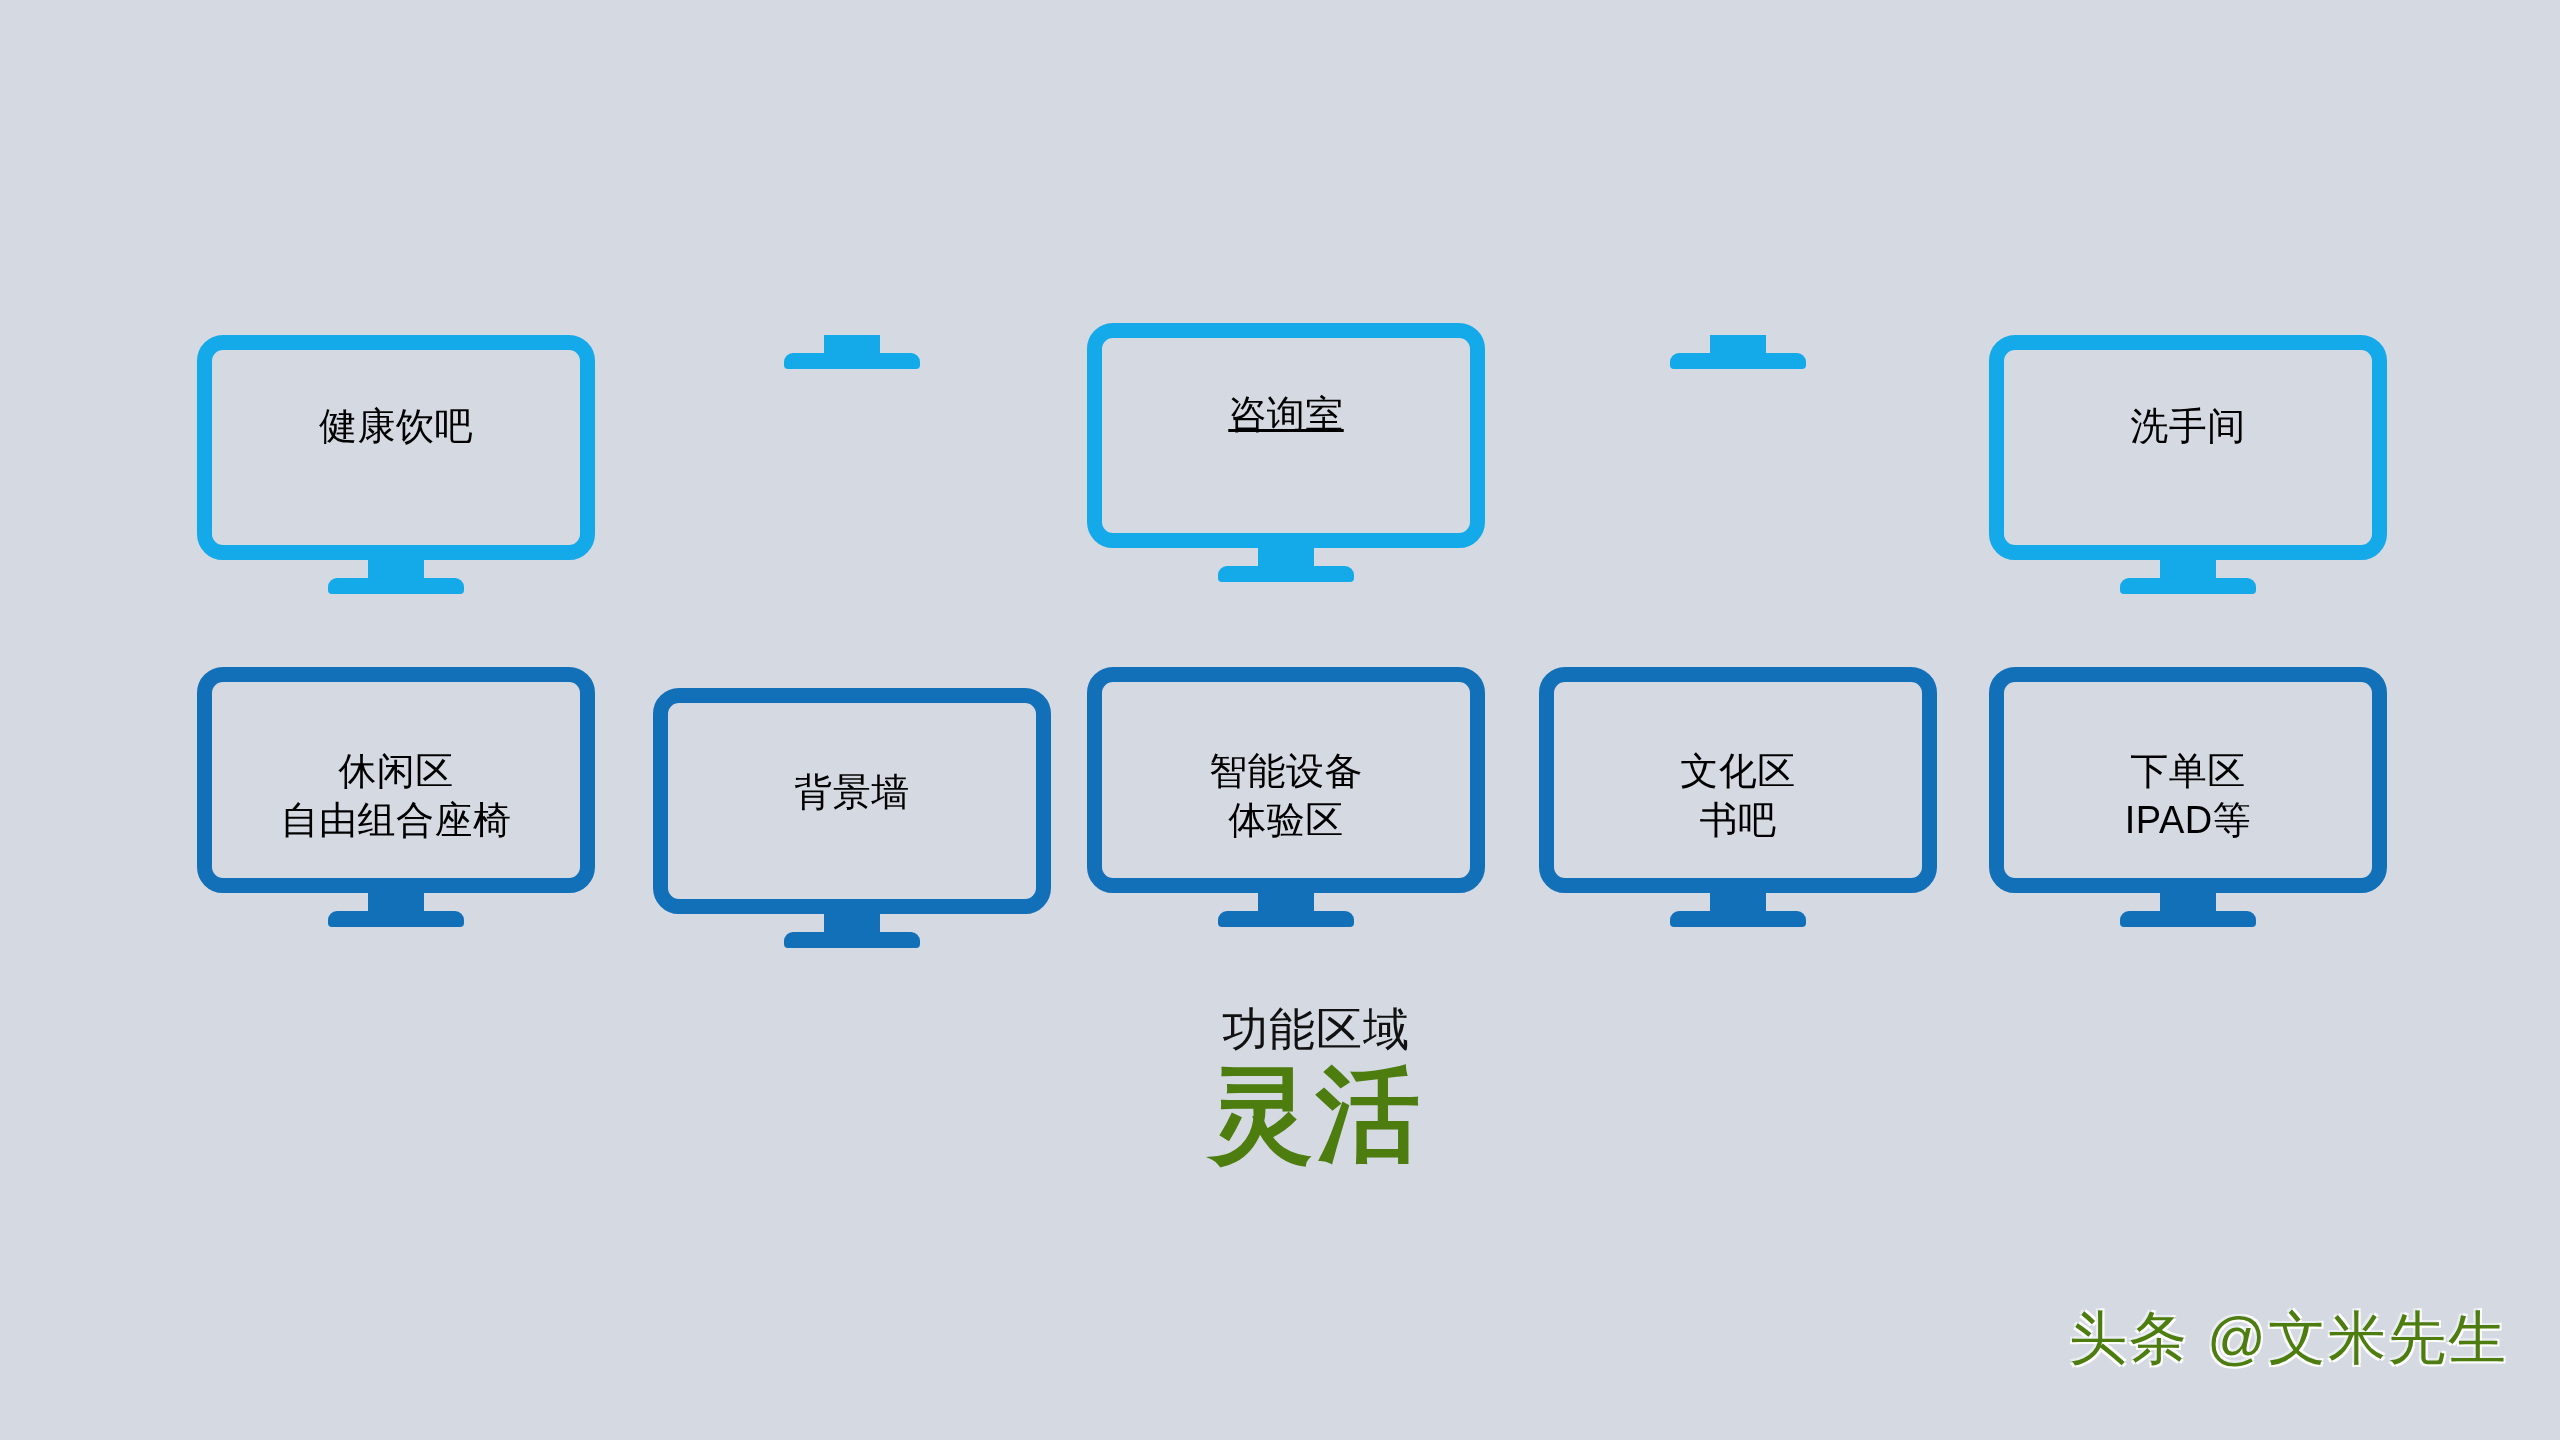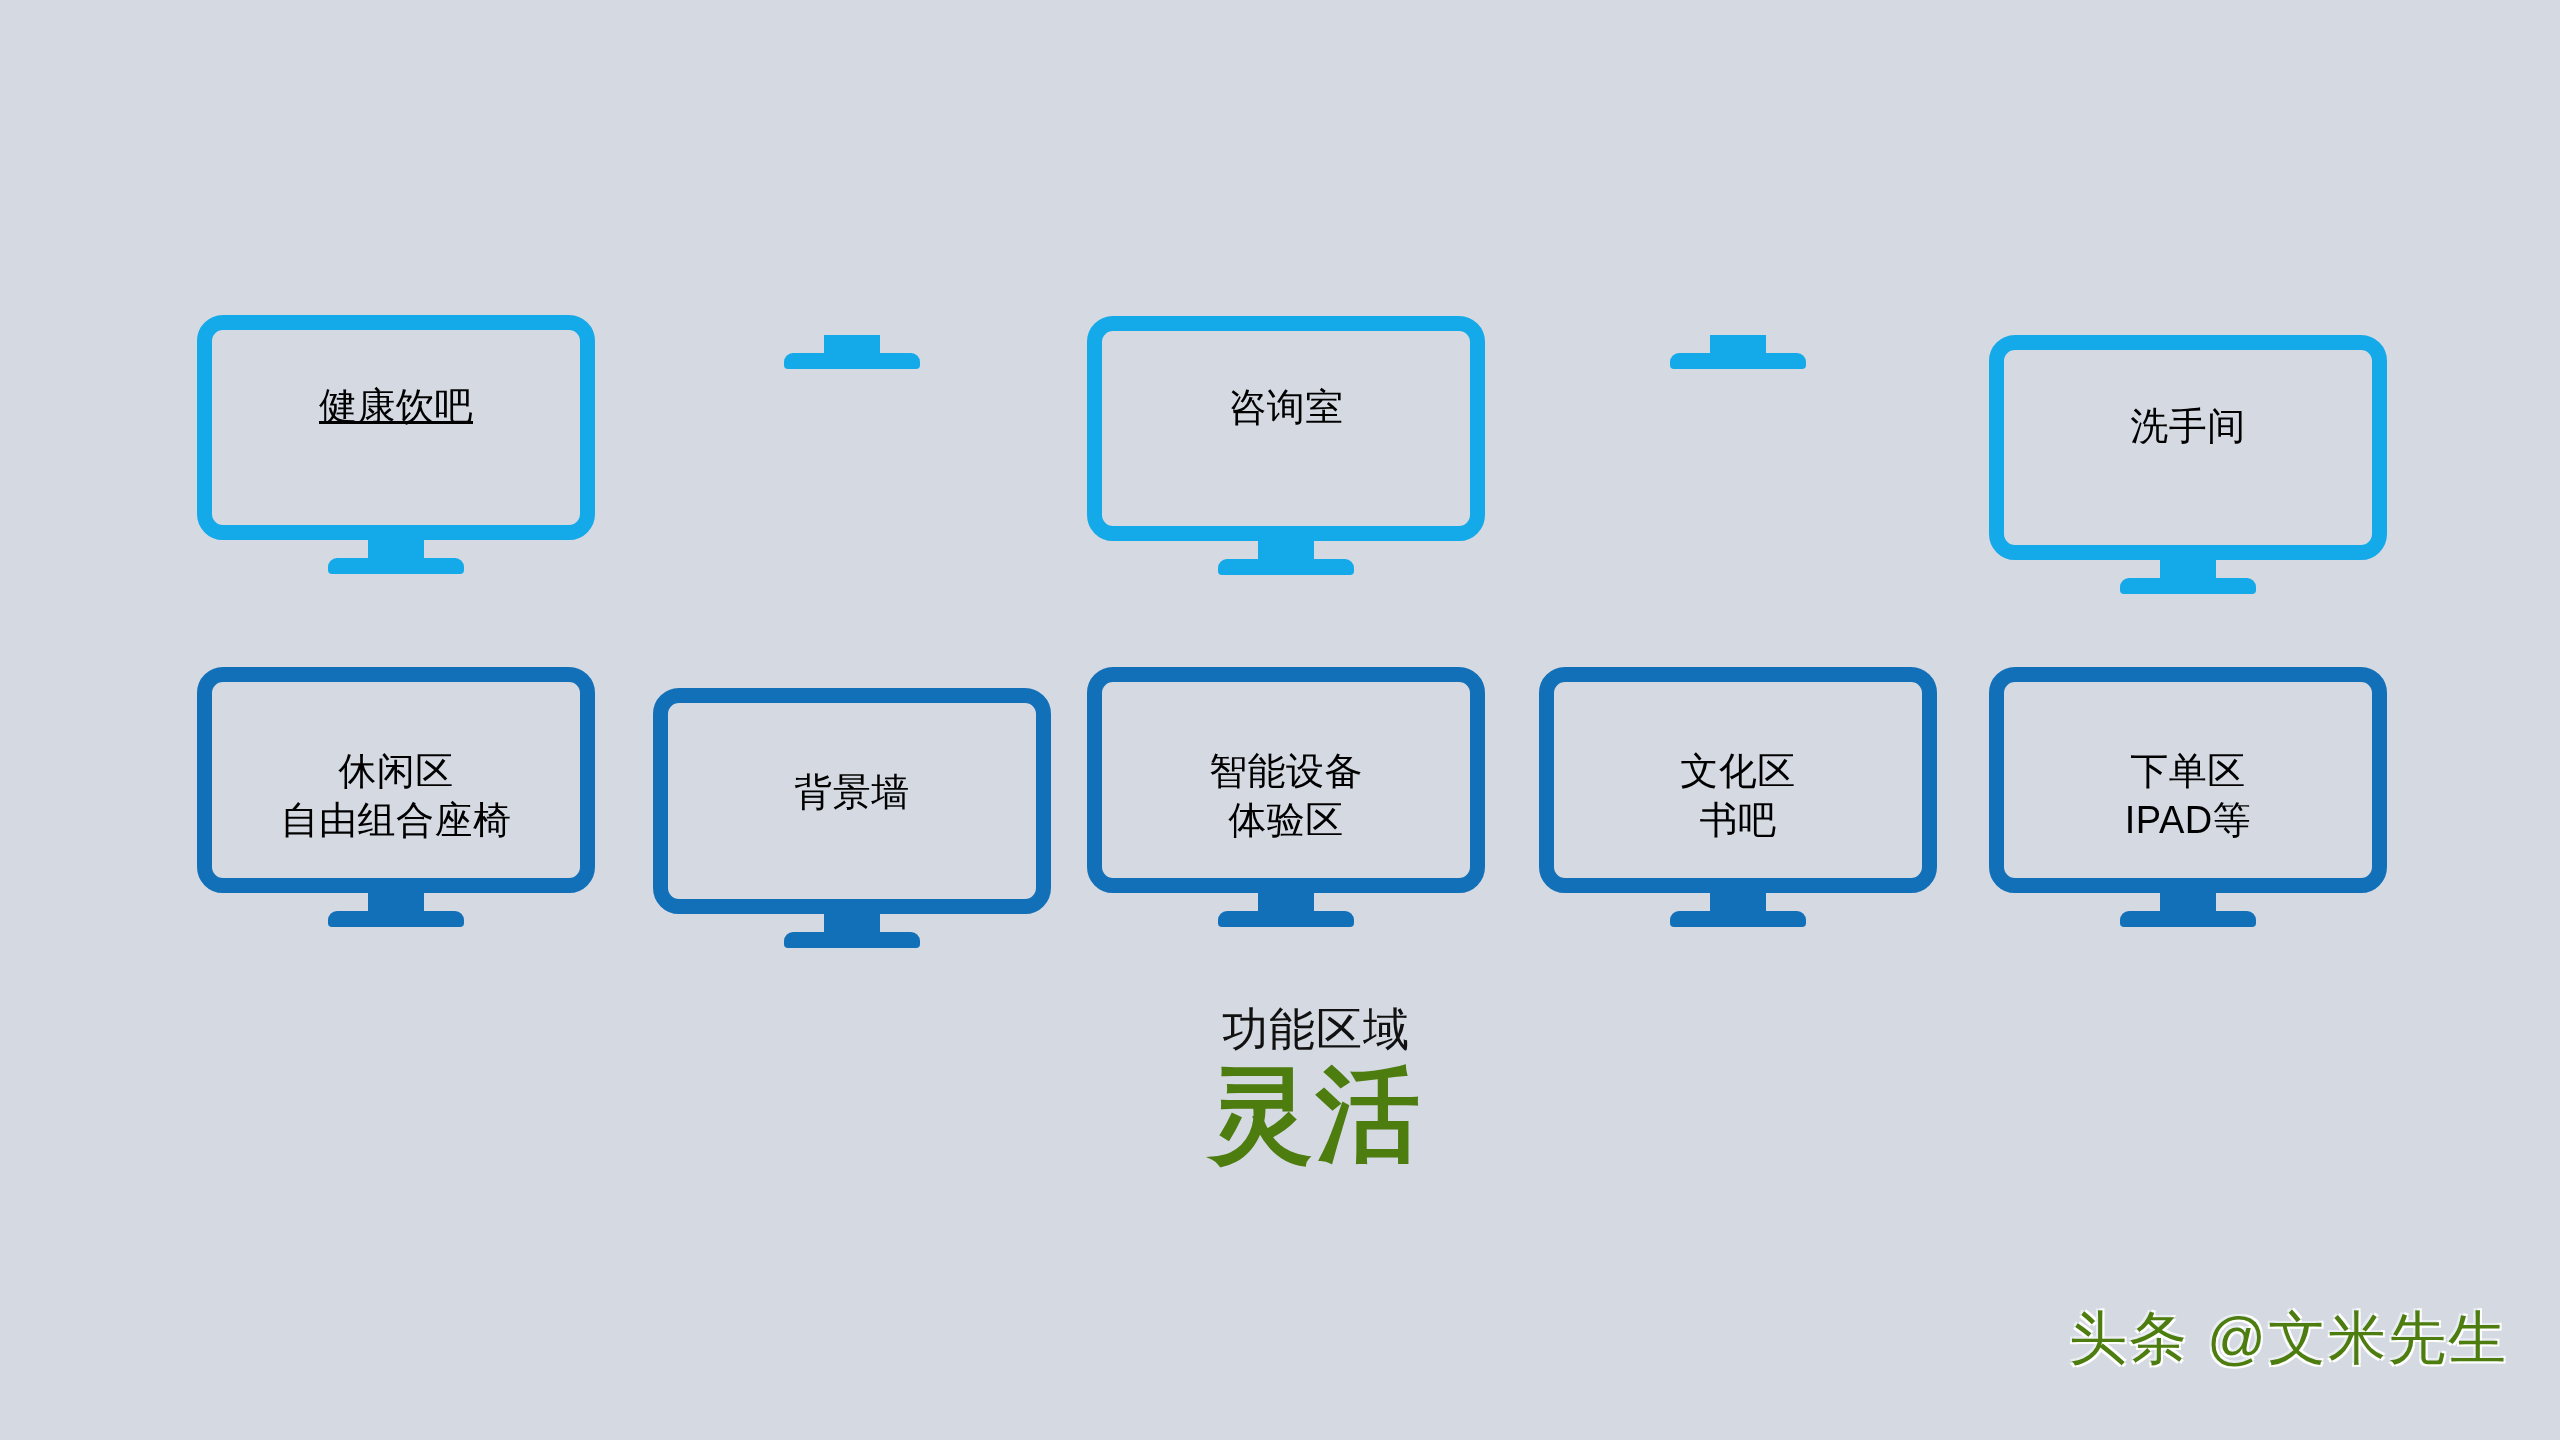--- a/index.html
+++ b/index.html
@@ -115,38 +115,38 @@
        2px -2px 0 #ffffff,
       -2px  2px 0 #ffffff;
     white-space: nowrap;
   }
 </style>
 </head>
 <body>
 
 <div id="slide">
 
-  <div class="monitor row1" style="left:197px; top:315px;text-decoration:underline;">
+  <div class="monitor row1" style="left:197px; top:335px;">
     <div class="bezel">
       <div class="screen-text">健康饮吧</div>
     </div>
     <div class="stand">
       <div class="neck"></div>
       <div class="base"></div>
     </div>
   </div>
 
   <div class="monitor row1" style="left:653px; top:335px;">
     <div class="stand">
       <div class="neck"></div>
       <div class="base"></div>
     </div>
   </div>
 
-  <div class="monitor row1" style="left:1087px; top:316px;">
+  <div class="monitor row1" style="left:1087px; top:323px;text-decoration:underline;">
     <div class="bezel">
       <div class="screen-text">咨询室</div>
     </div>
     <div class="stand">
       <div class="neck"></div>
       <div class="base"></div>
     </div>
   </div>
 
   <div class="monitor row1" style="left:1539px; top:335px;">

